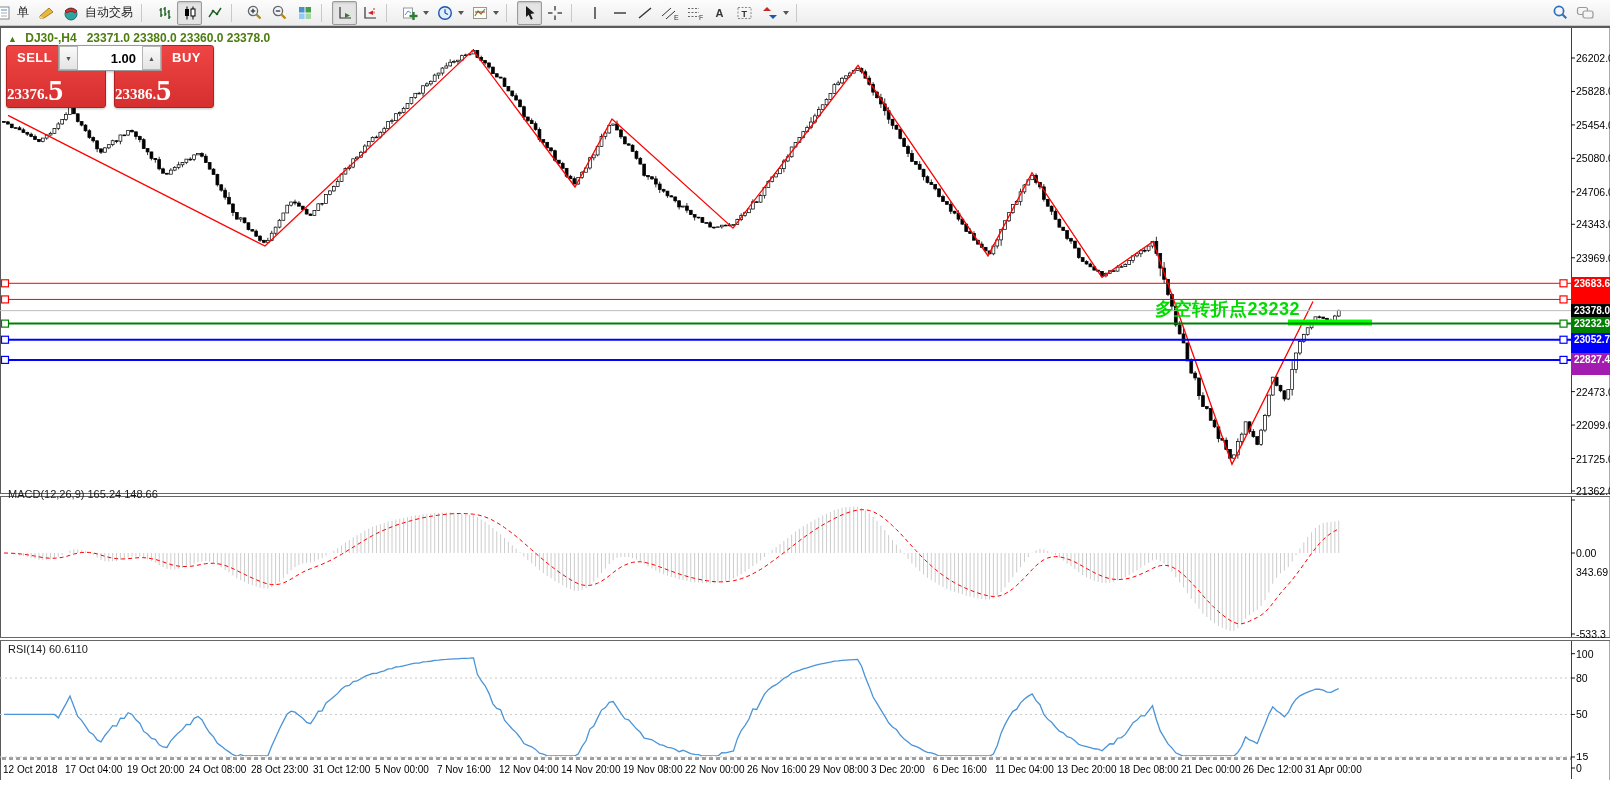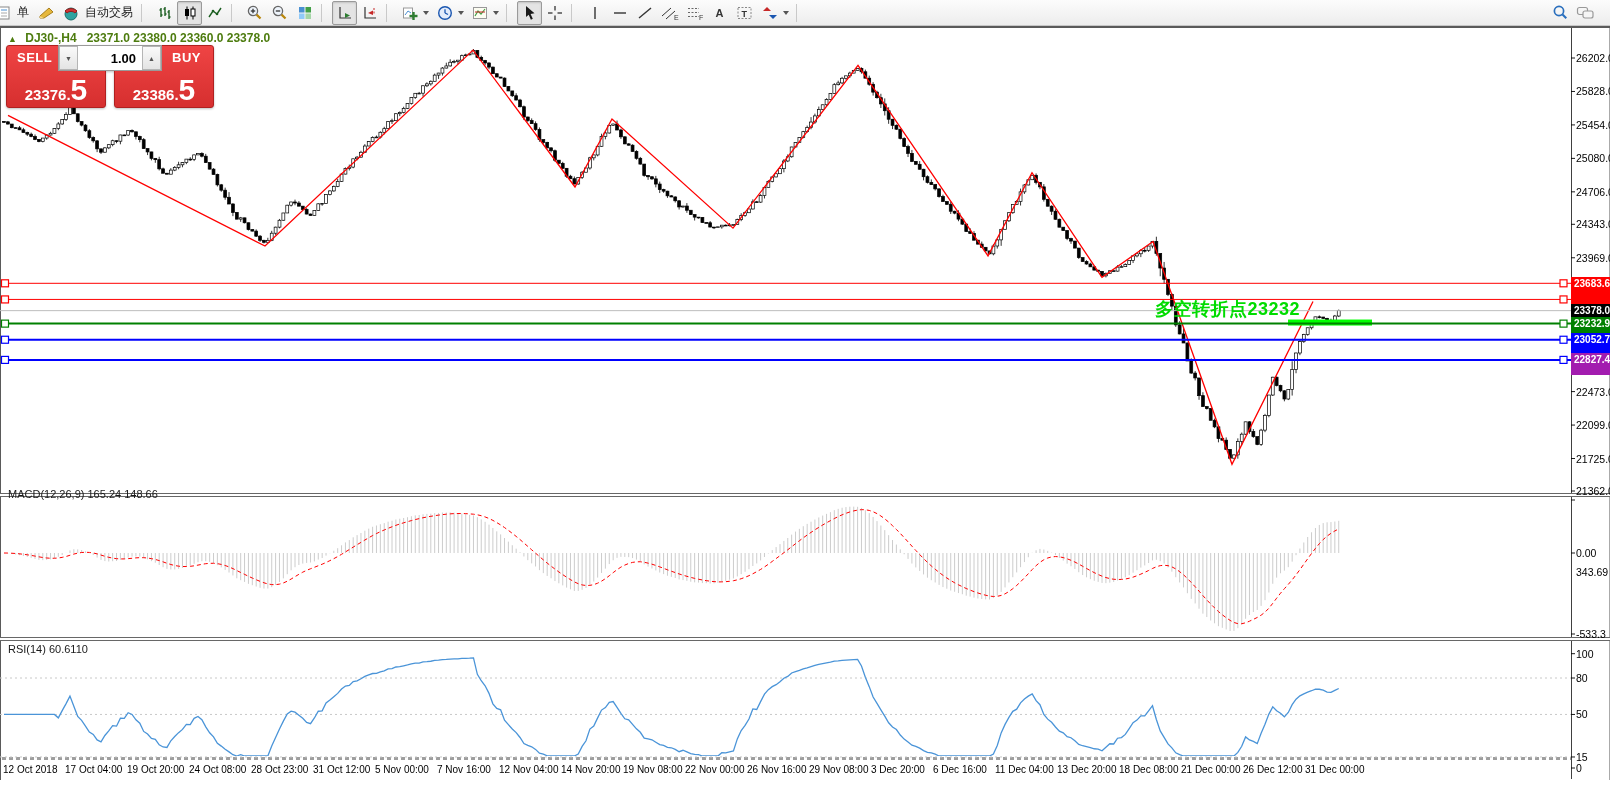--- a/index.html
+++ b/index.html
@@ -28,21 +28,21 @@
   
   .chart-title{position:absolute;left:8px;top:31px;font-size:12px;font-weight:bold;color:#4d7c0f;z-index:4;}
   .chart-title .tri{font-size:9px;margin-right:5px;}
   
   .trade-panel{position:absolute;left:6px;top:45px;width:208px;height:63px;z-index:5;filter:drop-shadow(0 1px 1px rgba(0,0,0,.25));}
   .tp-btn{position:absolute;top:0;width:100px;height:63px;border-radius:3px;
     background:linear-gradient(#ef4444,#d62f2f);border:1px solid #b02020;box-sizing:border-box;color:#fff;cursor:pointer;}
   .tp-sell{left:0;} .tp-buy{right:0;}
   .tp-label{position:absolute;top:4px;font-size:13px;font-weight:bold;letter-spacing:.5px;}
   .tp-sell .tp-label{left:10px;} .tp-buy .tp-label{right:12px;}
-  .tp-price{position:absolute;bottom:2px;width:100%;display:flex;align-items:flex-end;justify-content:center;line-height:1;}
+  .tp-price{position:absolute;bottom:2px;width:100%;display:flex;align-items:flex-end;justify-content:flex-start;line-height:1;font-family:Liberation Serif, serif;}
   .tp-int{font-size:15px;font-weight:bold;padding-bottom:3px;}
   .tp-dot{font-size:15px;font-weight:bold;padding-bottom:3px;}
   .tp-frac{font-size:30px;font-weight:bold;}
   .tp-vol{position:absolute;left:52px;top:0;width:104px;height:26px;background:#fff;border:1px solid #9a9a9a;
     box-sizing:border-box;display:flex;align-items:stretch;z-index:6;}
   .tp-spin{width:17px;display:flex;align-items:center;justify-content:center;font-size:7px;color:#555;
     background:linear-gradient(#fafafa,#e4e4e4);border:1px solid #b5b5b5;cursor:pointer;}
   .tp-input{flex:1;border:none;outline:none;font-size:13px;font-weight:bold;text-align:right;padding:0 6px 0 0;
     font-family:"Liberation Sans",sans-serif;color:#000;min-width:0;}
   
@@ -1408,21 +1408,21 @@
     <div class="tag" style="top: 304.143px; background: rgb(0, 0, 0);">23378.0</div>
     <div class="tag" style="top: 317.124px; background: rgb(0, 128, 0);">23232.9</div>
     <div class="tag" style="top: 333.245px; background: rgb(0, 0, 255);">23052.7</div>
     <div class="tag" style="top: 353.401px; background: #a21caf;">22827.4</div>
     <div class="ticklbl" style="top: 522px; margin-top: 44px;">343.69</div>
     <div class="ticklbl" style="top: 547px;">0.00</div>
     <div class="ticklbl" style="top: 628px;">-533.3</div>
     <div class="ticklbl" style="top: 647.7px;">100</div>
     <div class="ticklbl" style="top: 672px;">80</div>
     <div class="ticklbl" style="top: 708.45px;">50</div>
-    <div class="ticklbl" style="top: 750.975px;">15</div>
+    <div class="ticklbl" style="top: 750.975px; font-family: Liberation Mono, monospace;">15</div>
     <div class="ticklbl" style="top: 762px;">0</div>
   </div>
 <div id="time-labels">
     <div class="timelbl" style="left: 3px;">12 Oct 2018</div>
     <div class="timelbl" style="left: 65px;">17 Oct 04:00</div>
     <div class="timelbl" style="left: 127px;">19 Oct 20:00</div>
     <div class="timelbl" style="left: 189px;">24 Oct 08:00</div>
     <div class="timelbl" style="left: 251px;">28 Oct 23:00</div>
     <div class="timelbl" style="left: 313px;">31 Oct 12:00</div>
     <div class="timelbl" style="left: 375px;">5 Nov 00:00</div>
@@ -1433,14 +1433,14 @@
     <div class="timelbl" style="left: 685px;">22 Nov 00:00</div>
     <div class="timelbl" style="left: 747px;">26 Nov 16:00</div>
     <div class="timelbl" style="left: 809px;">29 Nov 08:00</div>
     <div class="timelbl" style="left: 871px;">3 Dec 20:00</div>
     <div class="timelbl" style="left: 933px;">6 Dec 16:00</div>
     <div class="timelbl" style="left: 995px;">11 Dec 04:00</div>
     <div class="timelbl" style="left: 1057px;">13 Dec 20:00</div>
     <div class="timelbl" style="left: 1119px;">18 Dec 08:00</div>
     <div class="timelbl" style="left: 1181px;">21 Dec 00:00</div>
     <div class="timelbl" style="left: 1243px;">26 Dec 12:00</div>
-    <div class="timelbl" style="left: 1305px;">31 Dec 00:00</div>
+    <div class="timelbl" style="left: 1305px;">31 Apr 00:00</div>
   </div>
 
 </body></html>

